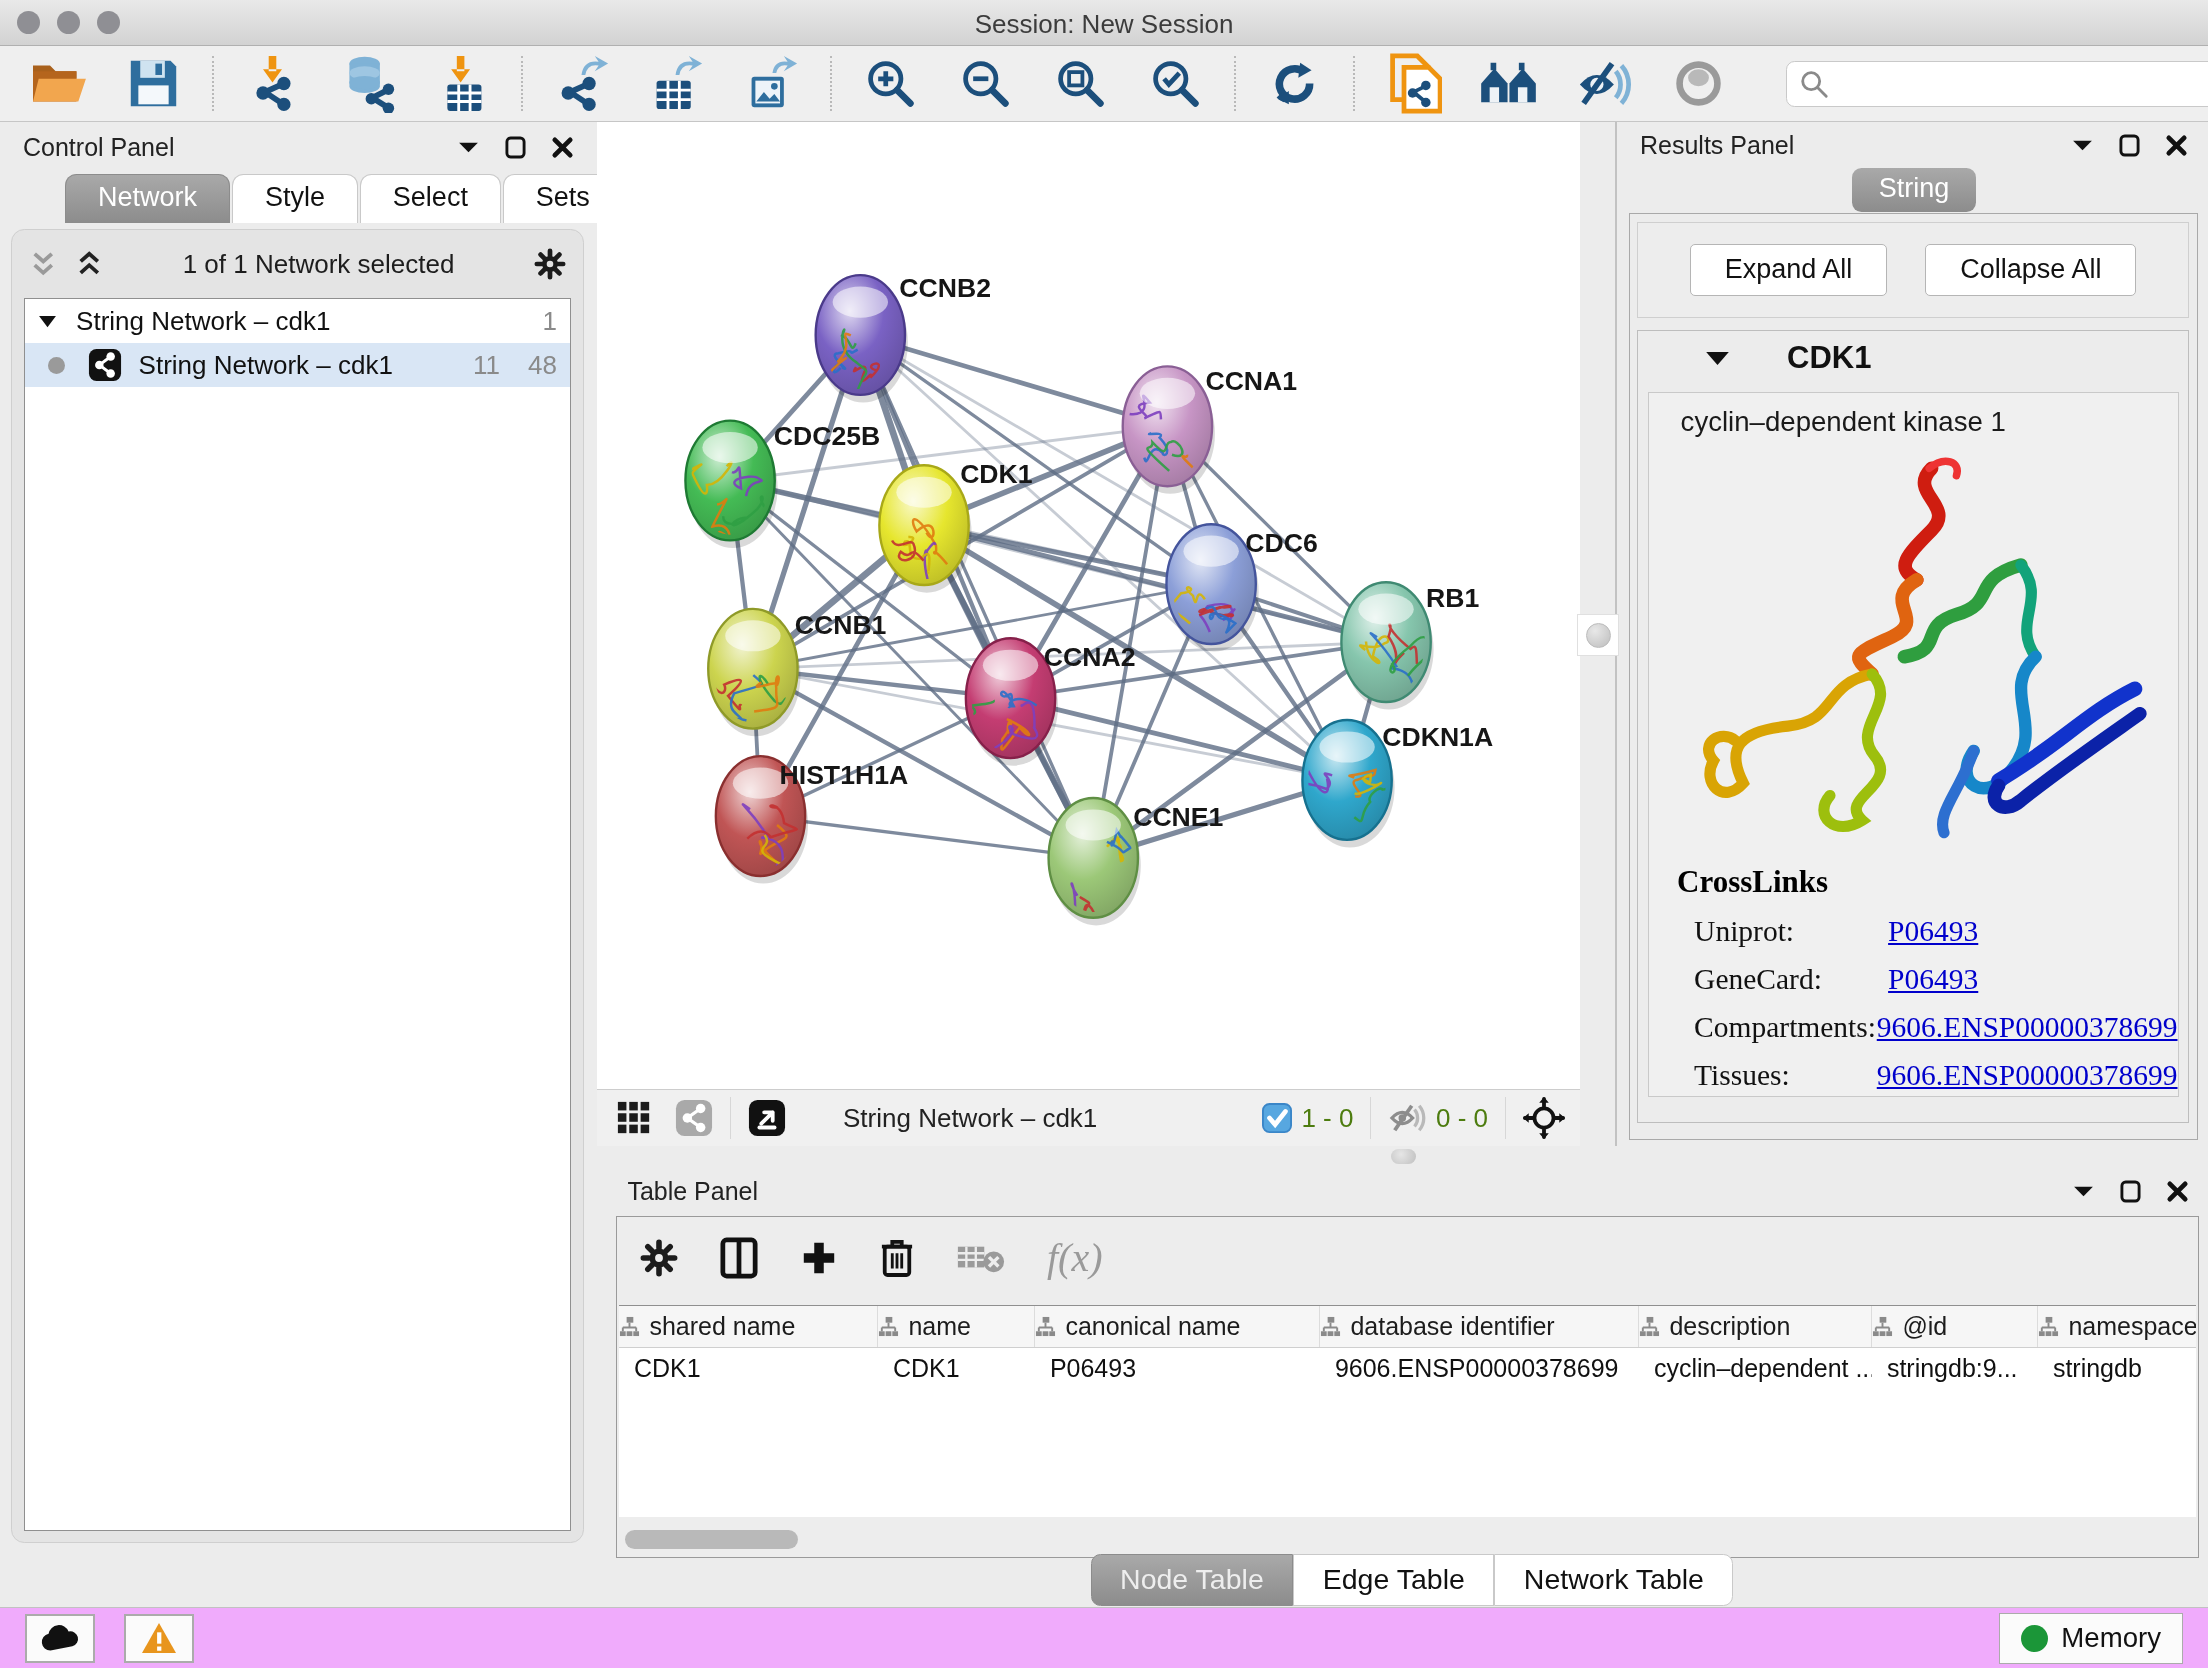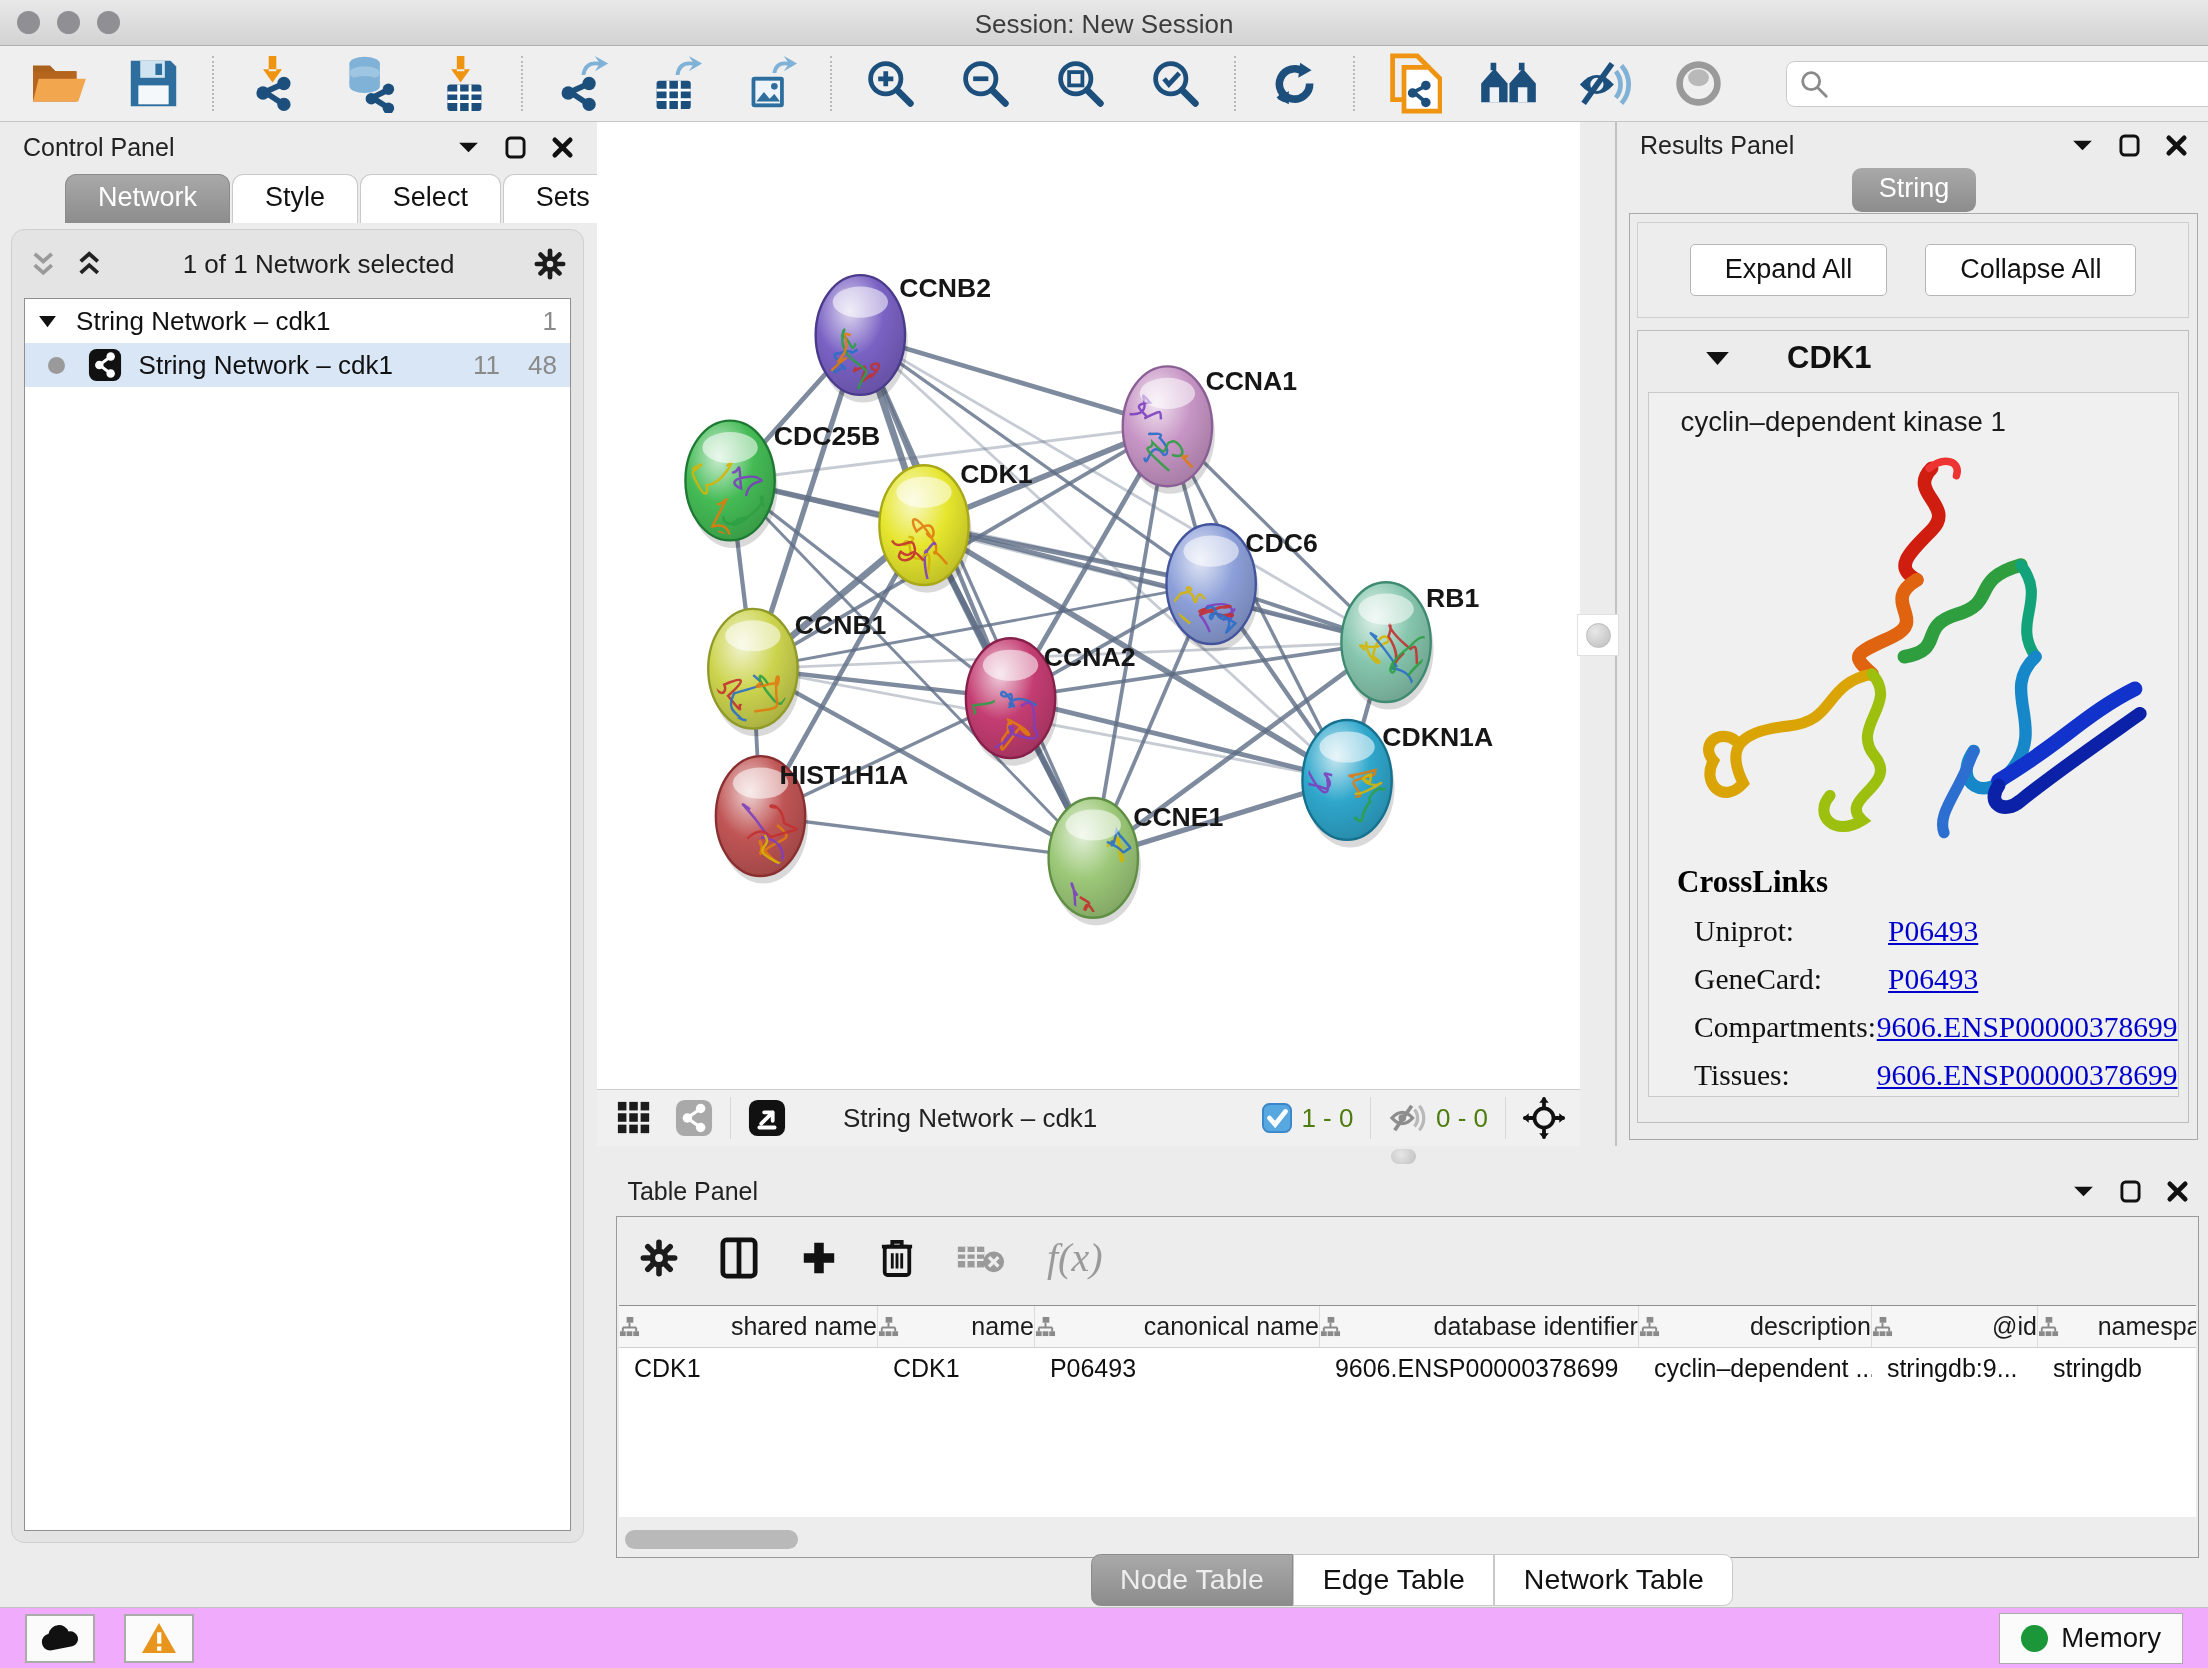--- a/index.html
+++ b/index.html
@@ -95,21 +95,21 @@
 
   
   .table-panel { left:616px; top:1168px; width:1592px; height:438px; }
   .tp-head { padding:7.6px 19px 0 11.4px; height:40px; }
   .tp-box { position:absolute; left:0; right:9.5px; top:48px; bottom:48px;
     background:#ededed; border:1.9px solid #9a9a9a; }
   .tp-toolbar { display:flex; align-items:center; gap:42px; padding:17px 0 13.3px 23px; }
   .tp-grid { position:absolute; left:1.9px; right:1.9px; top:88px; bottom:40px; background:#fff;
     border-top:1.9px solid #8f8f8f; overflow:hidden; }
   .hdr { display:flex; background:#f6f6f6; border-bottom:1.9px solid #cfcfcf; height:42px; }
-  .hcell { display:flex; align-items:center; justify-content:space-between; gap:9.5px;
+  .hcell { display:flex; align-items:center; justify-content:flex-start; gap:9.5px;
     font-size:25px; color:#1c1c1c; border-right:1.9px solid #dcdcdc; overflow:hidden; white-space:nowrap; flex:0 0 auto; }
   .trow { display:flex; height:42px; }
   .tcell { font-size:25px; color:#111; padding:5.7px 0 0 15px; overflow:hidden;
     white-space:nowrap; flex:0 0 auto; }
   .hscroll { position:absolute; left:7.6px; bottom:7.6px; width:173px; height:19px;
     border-radius:9.5px; background:#b9b9b9; }
   .tp-tabs { position:absolute; left:0; right:0; bottom:0; height:48px;
     display:flex; justify-content:center; align-items:flex-end; }
   .ttab { font-size:28.5px; padding:7.6px 28.5px 9.5px 28.5px; background:#fff; color:#111;
     border:1px solid #c9c9c9; cursor:pointer; }

